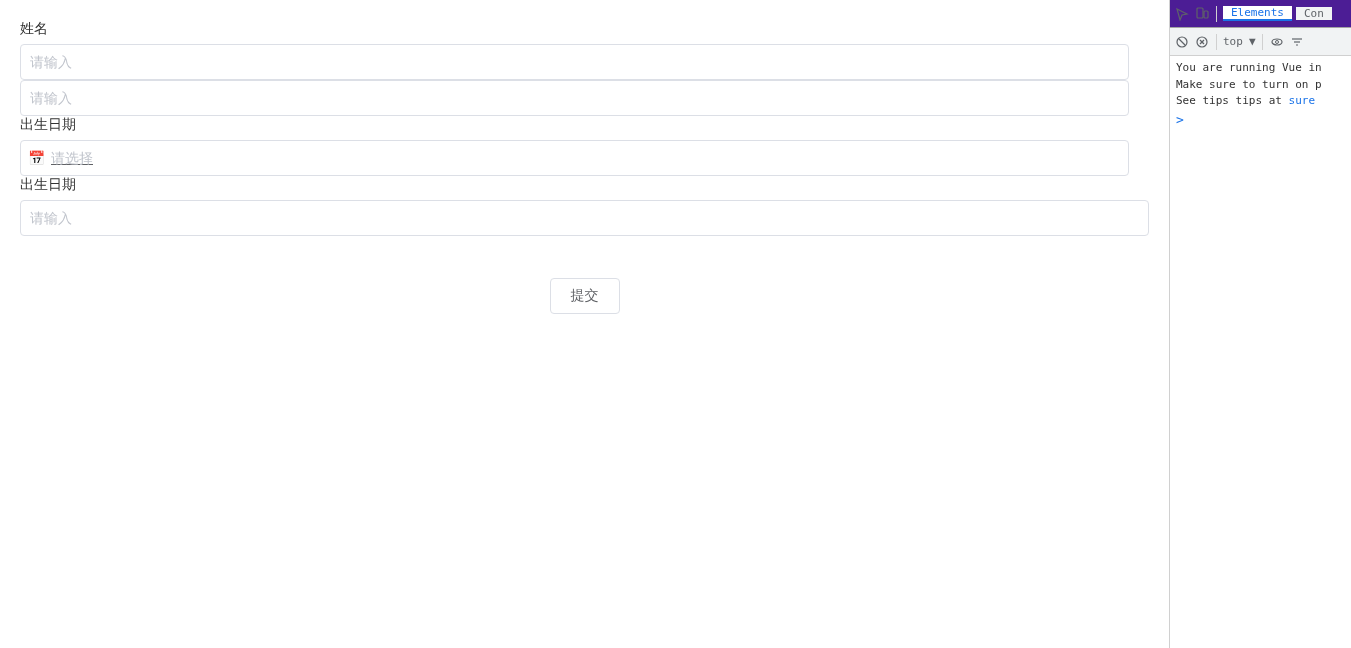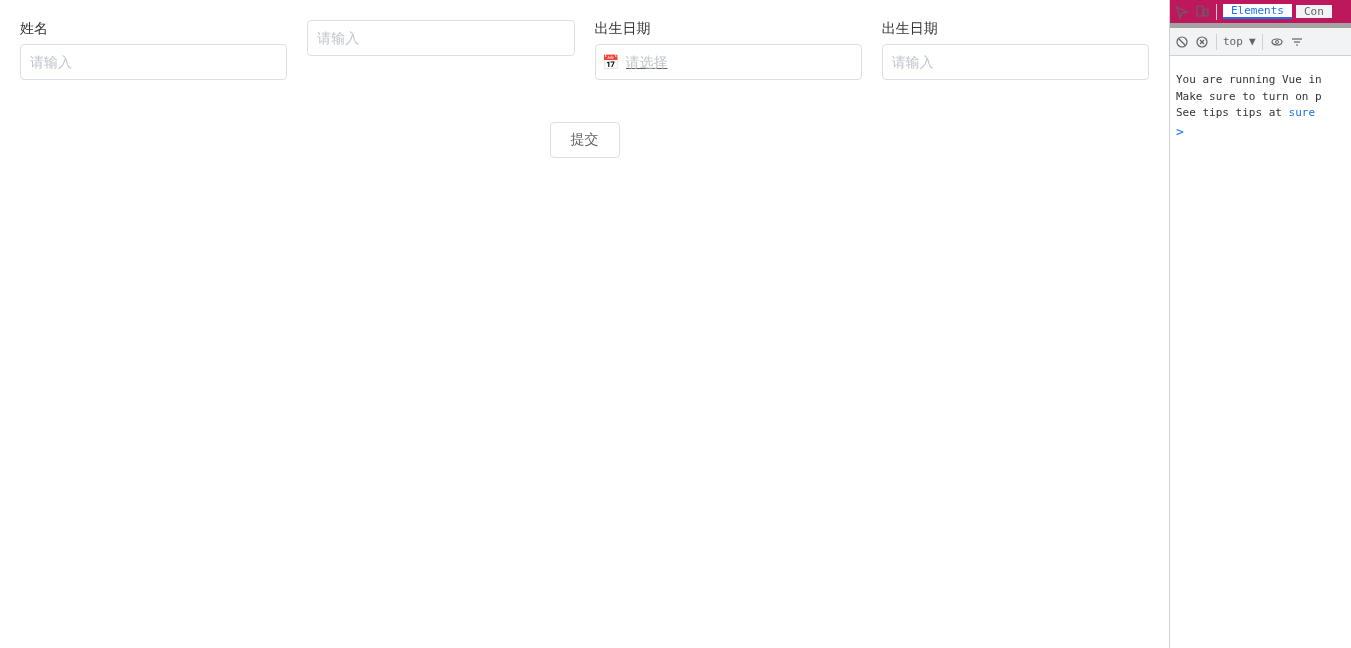--- a/index.html
+++ b/index.html
@@ -14,20 +14,21 @@
     
     #main-content {
       flex: 1;
       padding: 20px 20px;
       background: #fff;
     }
 
     
     .form-row-labels {
       display: flex;
+      flex-direction: column;
       gap: 0;
       margin-bottom: 8px;
     }
 
     .form-col {
       flex: 1;
       padding-right: 20px;
     }
 
     .form-col:last-child {
@@ -104,24 +105,24 @@
       display: flex;
       flex-direction: column;
       font-family: Consolas, monospace;
       font-size: 11px;
     }
 
     .devtools-toolbar {
       display: flex;
       align-items: center;
       height: 28px;
-      border-bottom: 5px solid #a3a3a3;
+      border-bottom: 1px solid #a3a3a3;
       padding: 0 4px;
       gap: 4px;
-      background: #be185d;
+      background: #4c1d95;
     }
 
     .dt-icon {
       width: 16px;
       height: 16px;
       display: flex;
       align-items: center;
       justify-content: center;
       color: #5f6368;
       font-size: 12px;
@@ -176,21 +177,21 @@
       align-items: center;
       font-size: 11px;
       color: #5f6368;
       gap: 6px;
       cursor: pointer;
     }
 
     .dt-content {
       flex: 1;
       overflow: hidden;
-      padding: 16px 6px;
+      padding: 4px 6px;
       background: #fff;
       font-size: 11px;
       line-height: 1.6;
       color: #333;
     }
 
     .dt-log-line {
       color: #333;
       font-family: Consolas, monospace;
       font-size: 11px;

